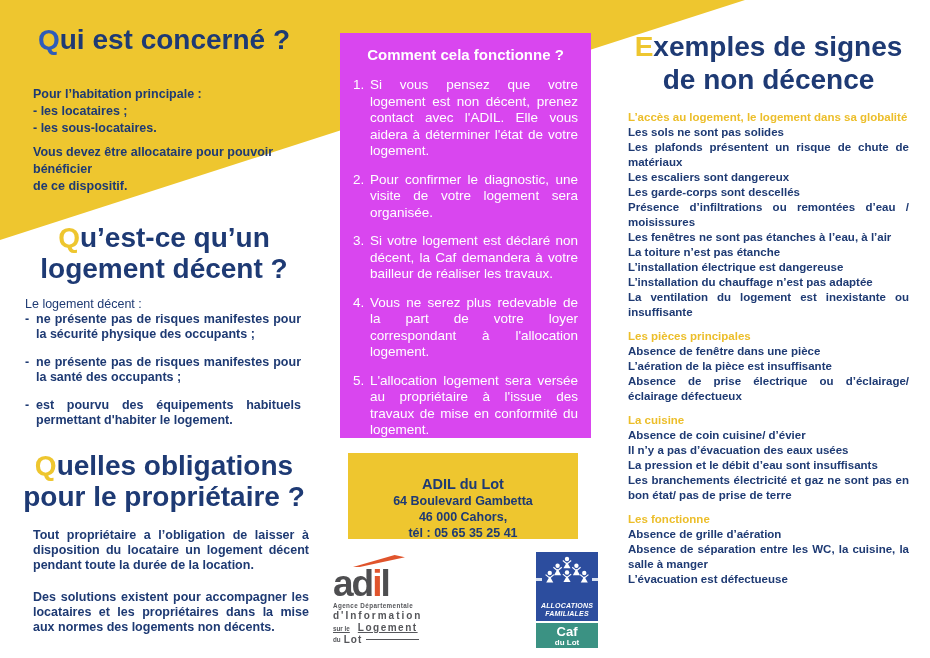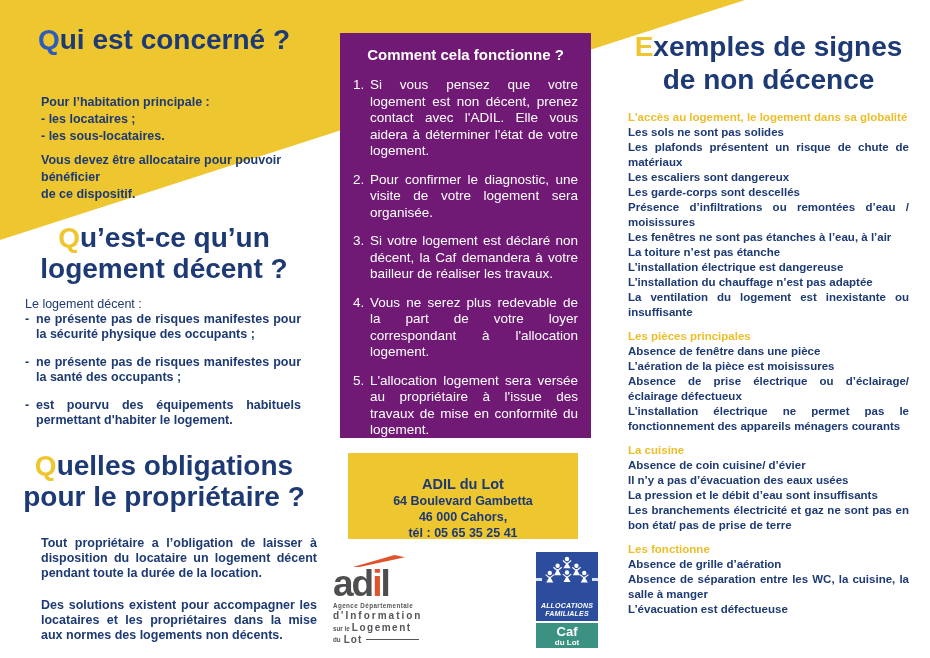--- a/index.html
+++ b/index.html
@@ -17,36 +17,36 @@
     z-index:0;
   }
   .sec-title{
     position:absolute;left:22px;width:284px;margin:0;
     text-align:center;font-weight:bold;font-size:28px;line-height:31px;
     color:#1E3A74;white-space:nowrap;z-index:2;
   }
   .init-blue{color:#2F5CB9;}
   .init-yellow{color:#EEC62F;}
   .body-txt{
-    position:absolute;left:25px;width:276px;margin:16px;
+    position:absolute;left:25px;width:276px;margin:8px;
     font-size:12.5px;font-weight:bold;color:#1E3A73;z-index:2;
   }
   .pre{white-space:pre-line;line-height:17px;}
   .just{text-align:justify;line-height:15px;}
   
   .s2-body{position:absolute;left:25px;top:297px;width:276px;z-index:2;}
   .s2-intro{font-size:12.5px;font-weight:normal;color:#1E3A73;line-height:15px;}
   .bullet{display:flex;font-size:12.5px;font-weight:bold;color:#1E3A73;line-height:15px;}
   .bullet + .bullet{margin-top:13px;}
   .bullet .marker{width:11px;flex:none;}
   .bullet .btext{flex:1;text-align:justify;}
   
   .blue-box{
     position:absolute;left:340px;top:33px;width:251px;height:405px;
-    background:#701a75;color:#ffffff;box-sizing:border-box;
+    background:#d946ef;color:#ffffff;box-sizing:border-box;
     padding:12px 13px;overflow:hidden;z-index:2;
   }
   .blue-box h2{
     margin:0 0 13px 0;text-align:center;
     font-size:15px;font-weight:bold;line-height:19px;
   }
   .step{display:flex;font-size:13.5px;line-height:16.5px;}
   .step + .step{margin-top:12px;}
   .step .n{width:17px;flex:none;}
   .step .t{flex:1;text-align:justify;}
@@ -66,21 +66,21 @@
   }
   .adil-word{
     display:flex;align-items:flex-end;height:32px;
     font-size:37px;line-height:30px;font-weight:bold;letter-spacing:-2px;
     color:#4E4E50;
   }
   .adil-word .accent{color:#E0542C;}
   .adil-sub{color:#55565A;font-weight:bold;}
   .adil-sub1{font-size:6.3px;letter-spacing:0.4px;margin-top:3px;}
   .adil-sub2{font-size:10px;letter-spacing:2px;margin-top:1px;}
-  .adil-sub3{display:flex;align-items:baseline;gap:2px;margin-top:1px;}
+  .adil-sub3{display:flex;align-items:baseline;gap:8px;margin-top:1px;text-decoration:underline;}
   .adil-sub3 .sm{font-size:6.3px;}
   .adil-sub3 .bg{font-size:10px;letter-spacing:1.5px;}
   .adil-sub4{display:flex;align-items:center;margin-top:1px;}
   .adil-sub4 .sm{font-size:6.3px;margin-right:3px;}
   .adil-sub4 .bg{font-size:10px;letter-spacing:1px;}
   .adil-rule{flex:1;border-top:1.5px solid #55565A;margin-left:4px;}
   
   .caf-logo{position:absolute;left:536px;top:552px;width:62px;z-index:2;}
   .caf-top{
     position:relative;background:#2C4D9E;height:69px;
@@ -260,23 +260,22 @@
         <div class="r-item">L’installation du chauffage n’est pas adaptée</div>
         <div class="r-item">La ventilation du logement est inexistante ou insuffisante</div>
       </div>
   </div>
 
   <div class="r-section">
     <div class="r-heading">Les pièces principales</div>
     <div>
 
     <div class="r-item">Absence de fenêtre dans une pièce</div>
-        <div class="r-item">L’aération de la pièce est moisissures</div>
+        <div class="r-item">L’aération de la pièce est insuffisante</div>
         <div class="r-item">Absence de prise électrique ou d’éclairage/ éclairage défectueux</div>
-        <div class="r-item">L’installation électrique ne permet pas le fonctionnement des appareils ménagers courants</div>
       </div>
   </div>
 
   <div class="r-section">
     <div class="r-heading">La cuisine</div>
     <div>
 
     <div class="r-item">Absence de coin cuisine/ d’évier</div>
         <div class="r-item">Il n’y a pas d’évacuation des eaux usées</div>
         <div class="r-item">La pression et le débit d’eau sont insuffisants</div>

